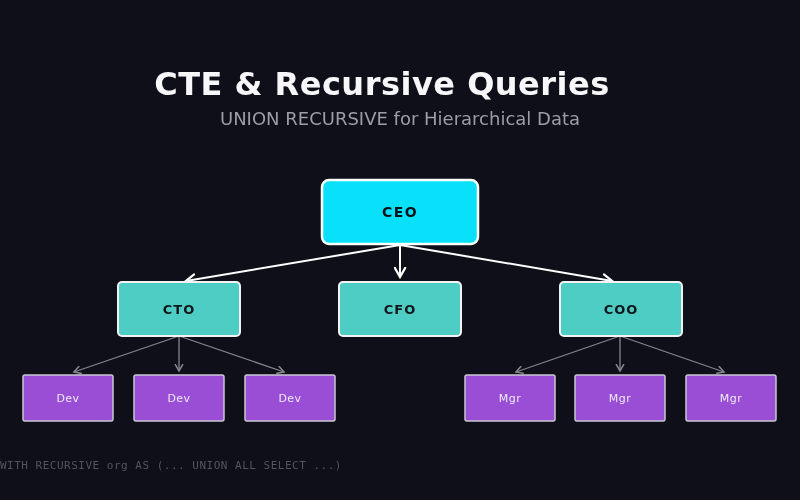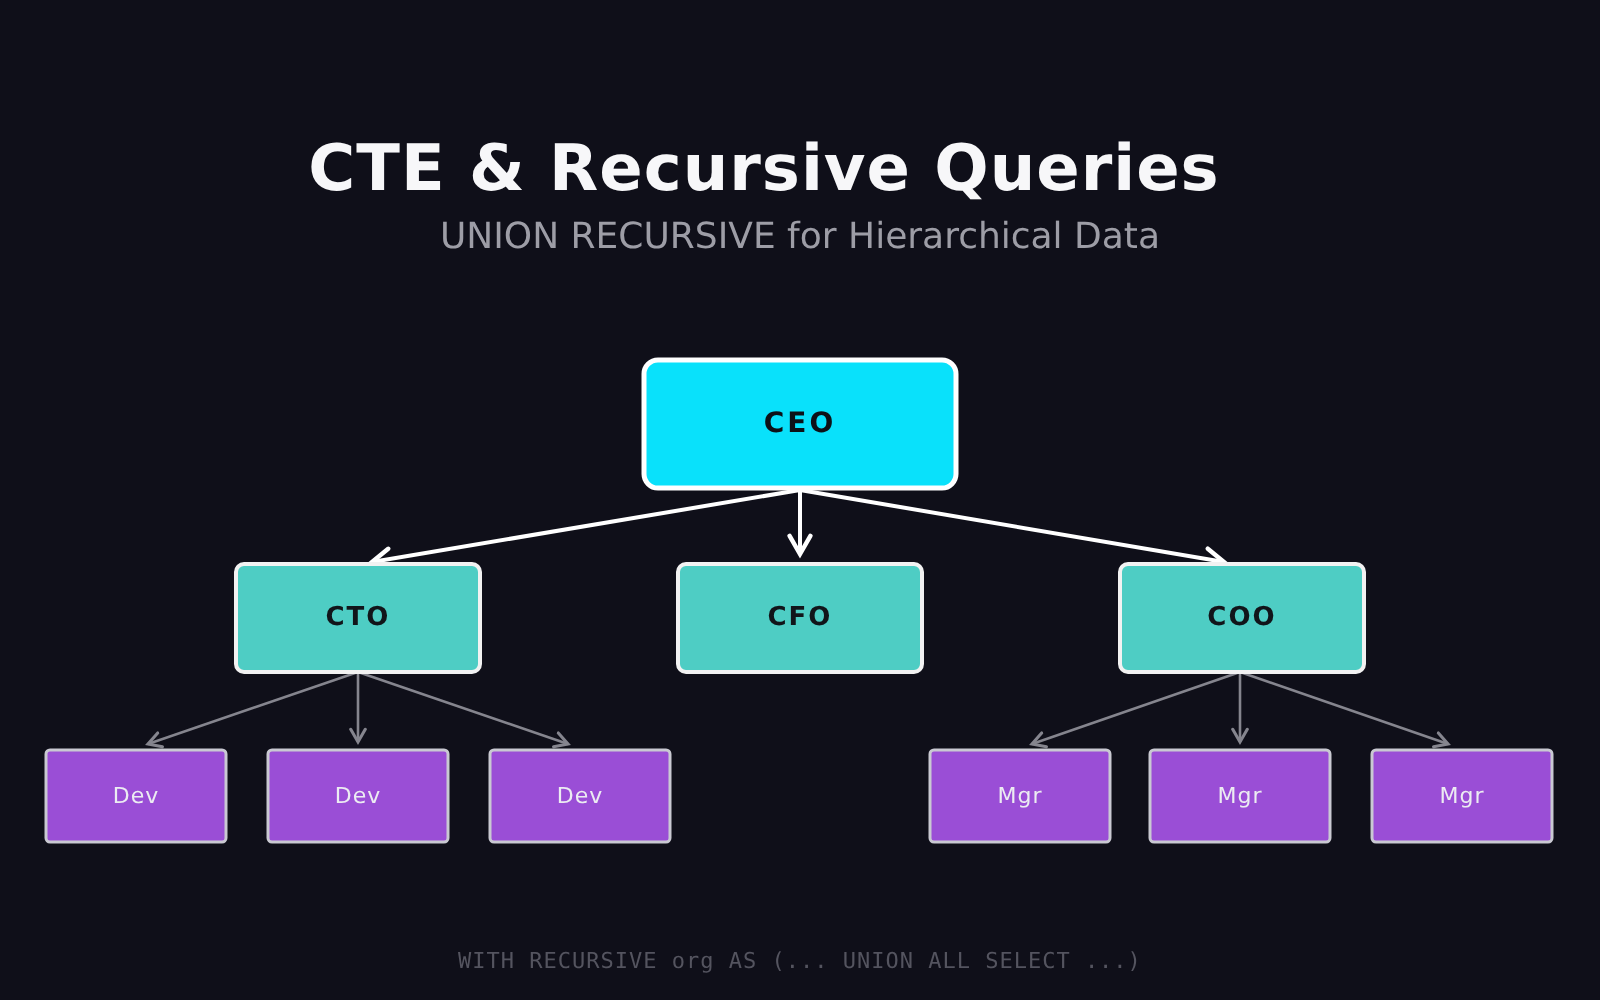--- a/index.html
+++ b/index.html
@@ -34,24 +34,24 @@
   }
   .org-chart-svg {
     position: absolute;
     top: 0;
     left: 0;
     width: 800px;
     height: 500px;
   }
   .sql-snippet {
     position: absolute;
-    top: 474px;
+    top: 459px;
     left: 0;
     width: 800px;
-    text-align: center;
+    text-align: left;
     font-family: "DejaVu Sans Mono", "Liberation Mono", monospace;
     font-size: 11px;
     letter-spacing: 0.5px;
   }
   .node-label {
     font-family: "DejaVu Sans", "Liberation Sans", sans-serif;
   }
 </style>
 </head>
 <body style="background: rgb(15, 15, 25);">

